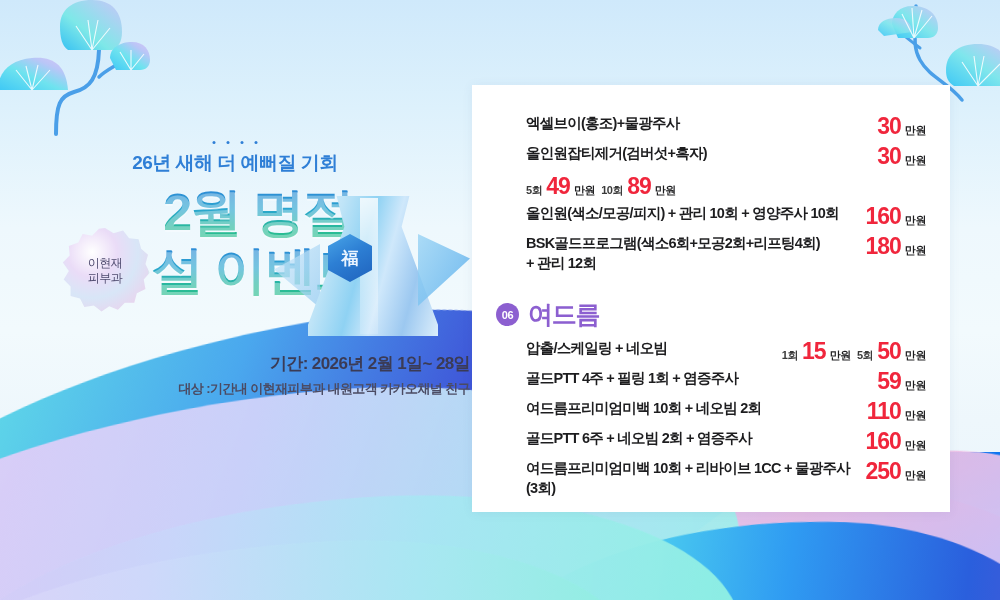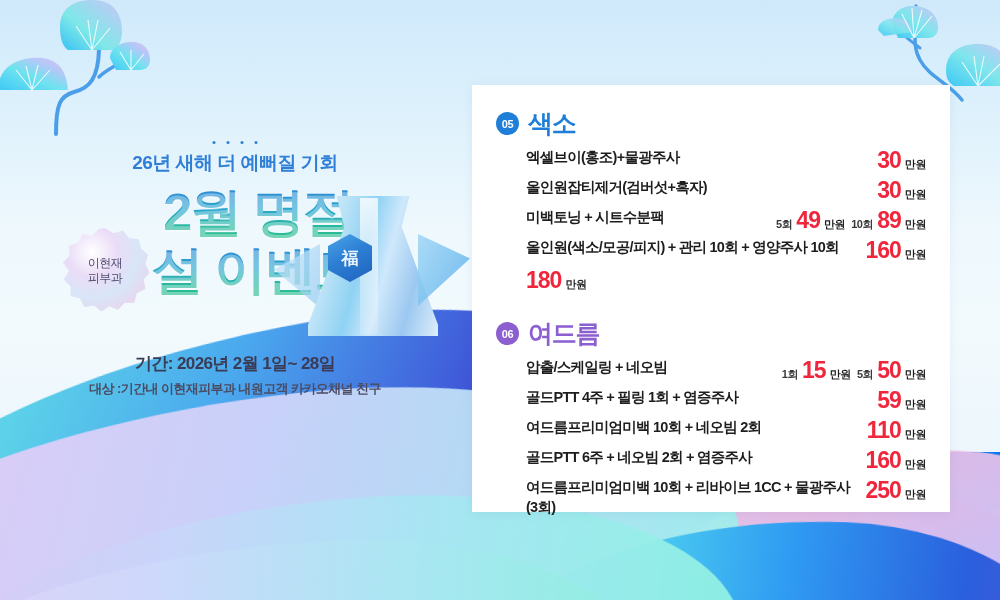--- a/index.html
+++ b/index.html
@@ -125,21 +125,21 @@
   }
   .hexbadge{
     position:absolute;left:28px;top:42px;width:44px;height:48px;
     display:flex;align-items:center;justify-content:center;
     clip-path:polygon(50% 0%,100% 25%,100% 75%,50% 100%,0% 75%,0% 25%);
     background:linear-gradient(150deg,#4aa6e8 0%,#2d7fd4 45%,#1f62bd 100%);
     box-shadow:0 1px 2px rgba(0,0,0,.12);
   }
   .hexbadge span{color:#eaf4ff;font-size:17px;font-weight:700;line-height:1;}
 
-  .meta{position:absolute;left:0;top:352px;width:470px;text-align:center;}
+  .meta{position:absolute;left:0;top:352px;width:470px;text-align:right;}
   .meta-period{font-size:17px;font-weight:700;color:#3b3b55;letter-spacing:-.6px;margin-bottom:5px;}
   .meta-target{font-size:13px;font-weight:700;color:#4b4b63;letter-spacing:-.6px;margin-bottom:3px;}
   .meta-note{font-size:12px;font-weight:700;color:#4b4b63;letter-spacing:-.5px;}
 
   
   .card{
     position:absolute;left:472px;top:85px;width:478px;height:427px;
     background:#fff;box-shadow:0 1px 10px rgba(60,90,140,.08);
   }
   .section{padding:0 24px;}
@@ -264,45 +264,40 @@
     </div>
   </div>
 
   <div class="meta">
     <div class="meta-period">기간: 2026년 2월 1일~ 28일</div>
     <div class="meta-target">대상 :기간내  이현재피부과  내원고객  카카오채널 친구</div>
   </div>
 
   <div class="card">
     <div class="section sec-05">
-      <div class="sec-head">
-        <div class="numbadge" style="background: rgb(31, 127, 216);">05</div>
-        <div class="sec-title" style="color: rgb(31, 127, 216);">색소</div>
-      </div>
       <div class="rows">
           <div class="row">
             <div class="row-name">엑셀브이(홍조)+물광주사</div>
             <div class="prices">
               <div class="pgroup">
                 <span class="pnum" style="color: rgb(240, 38, 60);">30</span>
                 <span class="punit">만원</span>
               </div>
             </div>
           </div>
           <div class="row">
             <div class="row-name">올인원잡티제거(검버섯+흑자)</div>
             <div class="prices">
               <div class="pgroup">
                 <span class="pnum" style="color: rgb(240, 38, 60);">30</span>
                 <span class="punit">만원</span>
               </div>
             </div>
           </div>
           <div class="row">
-            <div class="row-name">미백토닝 + 시트수분팩</div>
             <div class="prices">
               <div class="pgroup">
                 <span class="pcount">5회</span>
                 <span class="pnum" style="color: rgb(240, 38, 60);">49</span>
                 <span class="punit">만원</span>
               </div>
               <div class="pgroup">
                 <span class="pcount">10회</span>
                 <span class="pnum" style="color: rgb(240, 38, 60);">89</span>
                 <span class="punit">만원</span>
@@ -312,20 +307,22 @@
           <div class="row">
             <div class="row-name">올인원(색소/모공/피지) + 관리 10회 + 영양주사 10회</div>
             <div class="prices">
               <div class="pgroup">
                 <span class="pnum" style="color: rgb(240, 38, 60);">160</span>
                 <span class="punit">만원</span>
               </div>
             </div>
           </div>
           <div class="row">
+            <div class="row-name">BSK골드프로그램(색소6회+모공2회+리프팅4회)
++ 관리 12회</div>
             <div class="prices">
               <div class="pgroup">
                 <span class="pnum" style="color: rgb(240, 38, 60);">180</span>
                 <span class="punit">만원</span>
               </div>
             </div>
           </div>
         </div>
     </div>
 

